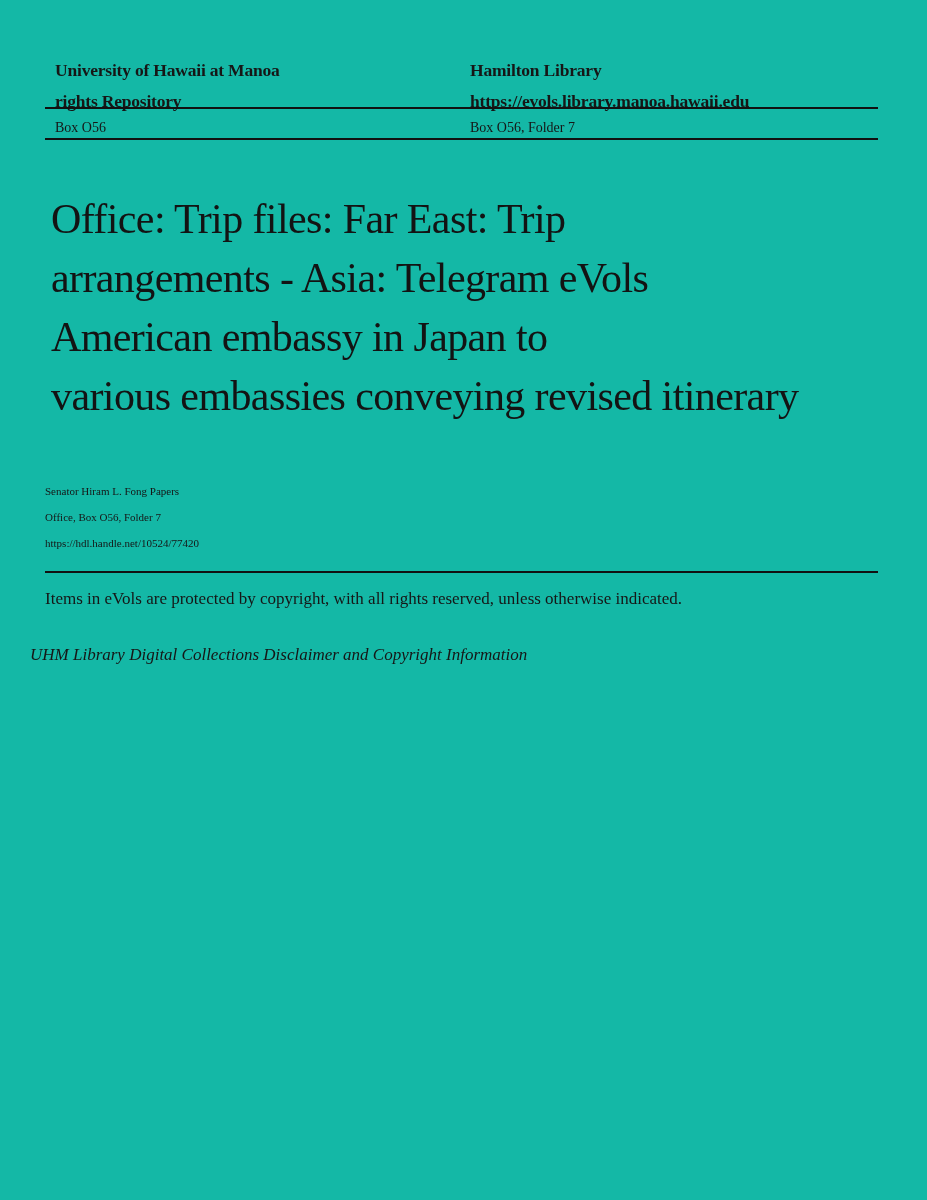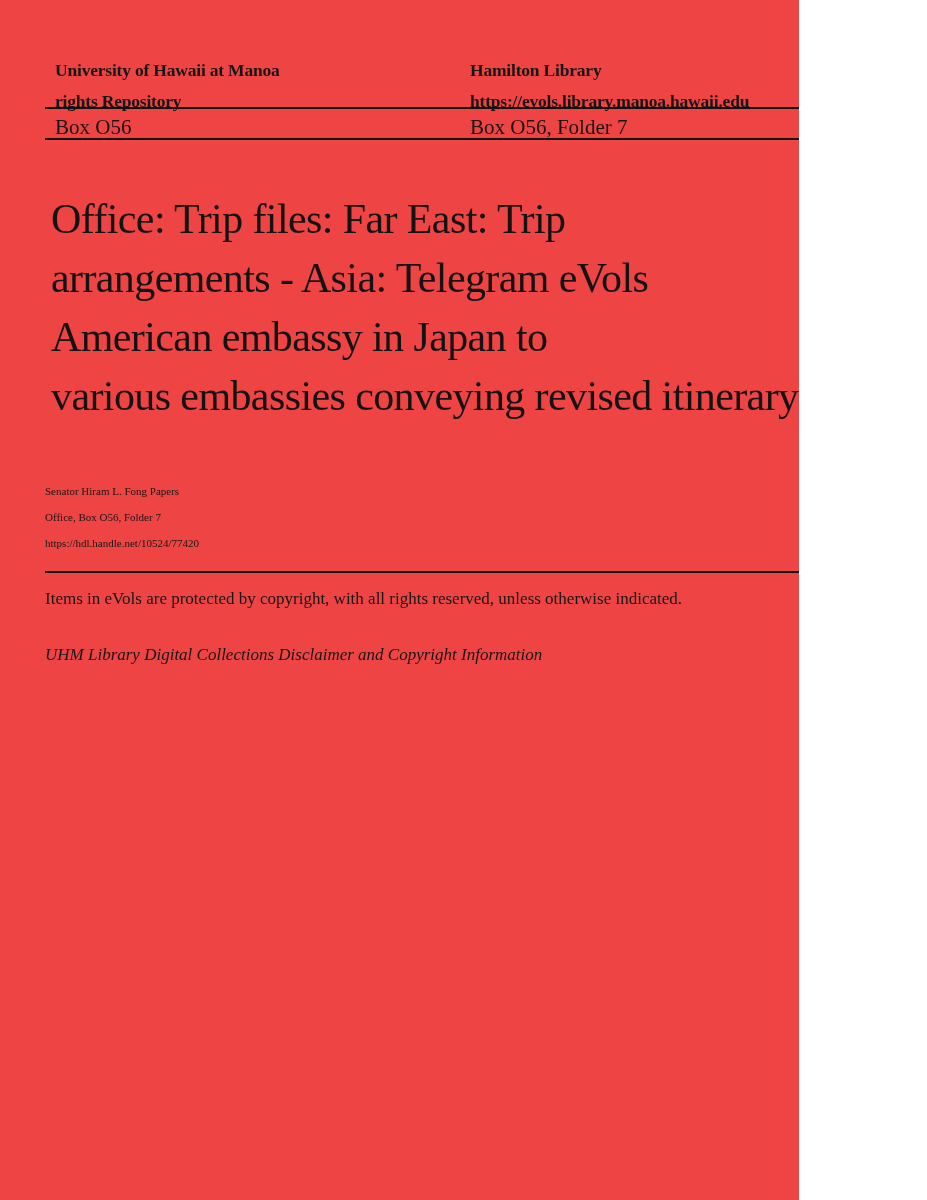--- a/index.html
+++ b/index.html
@@ -2,23 +2,23 @@
 <html><head>
 <meta charset="utf-8">
 <style>
   html, body {
     margin: 0;
     padding: 0;
     background: #ffffff;
   }
   .page {
     position: relative;
-    width: 799px;
+    width: 927px;
     height: 1200px;
-    background: #ef4444;
+    background: #14b8a6;
     font-family: "Liberation Serif", serif;
     color: #161616;
     overflow: hidden;
   }
   .rule {
     position: absolute;
     left: 45px;
     width: 833px;
     height: 2px;
     background: #111111;
@@ -35,21 +35,21 @@
     line-height: 31px;
     letter-spacing: -0.2px;
     white-space: nowrap;
   }
   .hdr-left  { left: 55px;  }
   .hdr-right { left: 470px; }
 
   .meta-cell {
     position: absolute;
     top: 117px;
-    font-size: 21px;
+    font-size: 14px;
     line-height: 21px;
     white-space: nowrap;
   }
   .meta-left  { left: 55px;  }
   .meta-right { left: 470px; }
 
   .doc-title {
     position: absolute;
     left: 45px;
     top: 184px;
@@ -82,21 +82,21 @@
     left: 45px;
     top: 588px;
     margin: 0;
     font-size: 17px;
     line-height: 22px;
     white-space: nowrap;
     text-align: right;
   }
   .disclaimer-line {
     position: absolute;
-    left: 45px;
+    left: 30px;
     top: 644px;
     margin: 0;
     font-size: 17px;
     line-height: 22px;
     font-style: italic;
     white-space: nowrap;
     color: #161616;
     text-decoration: none;
     cursor: pointer;
     display: block;

